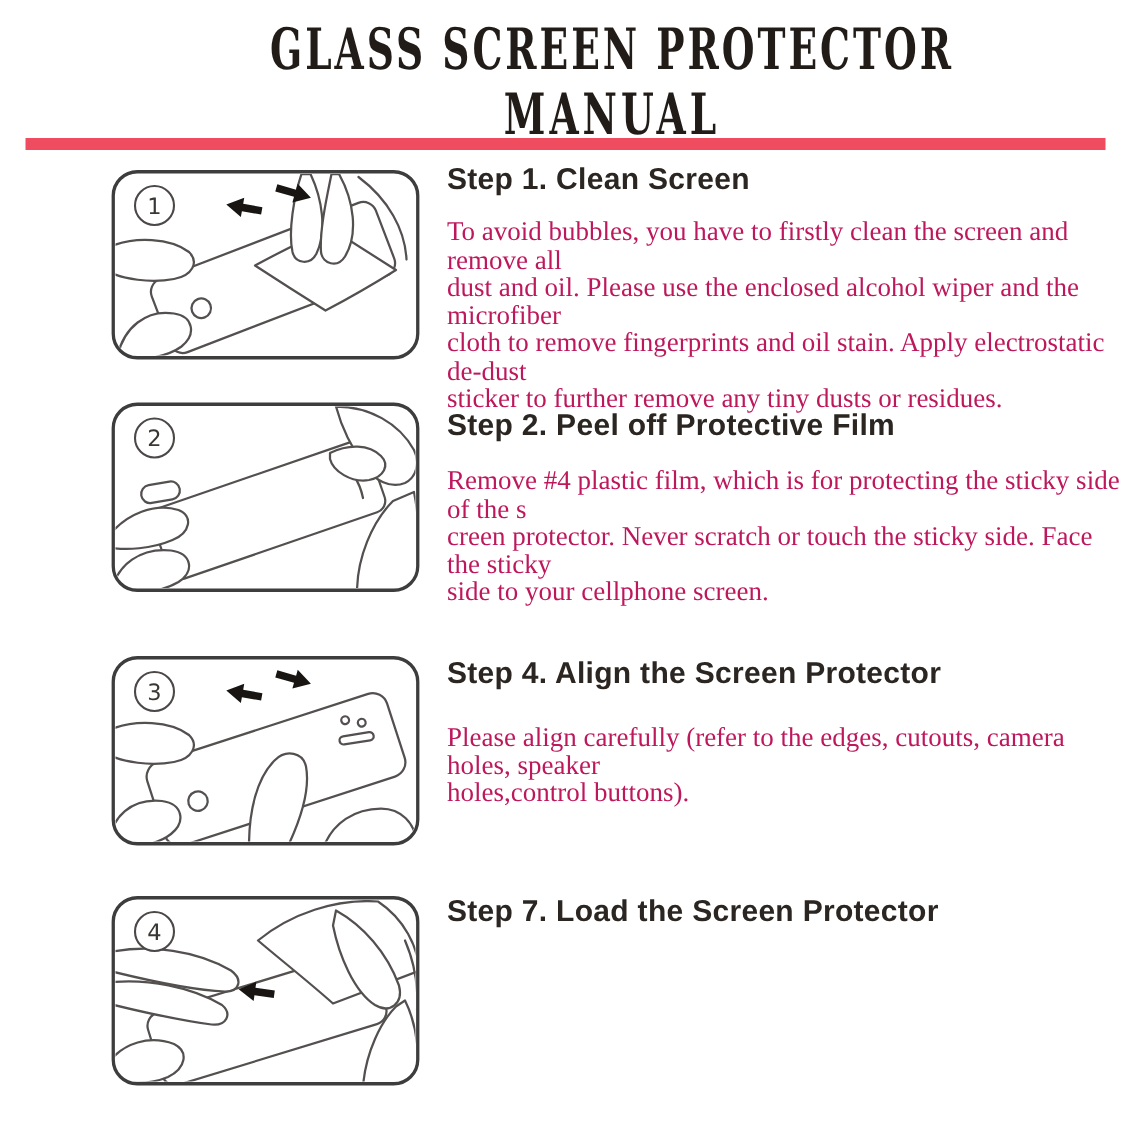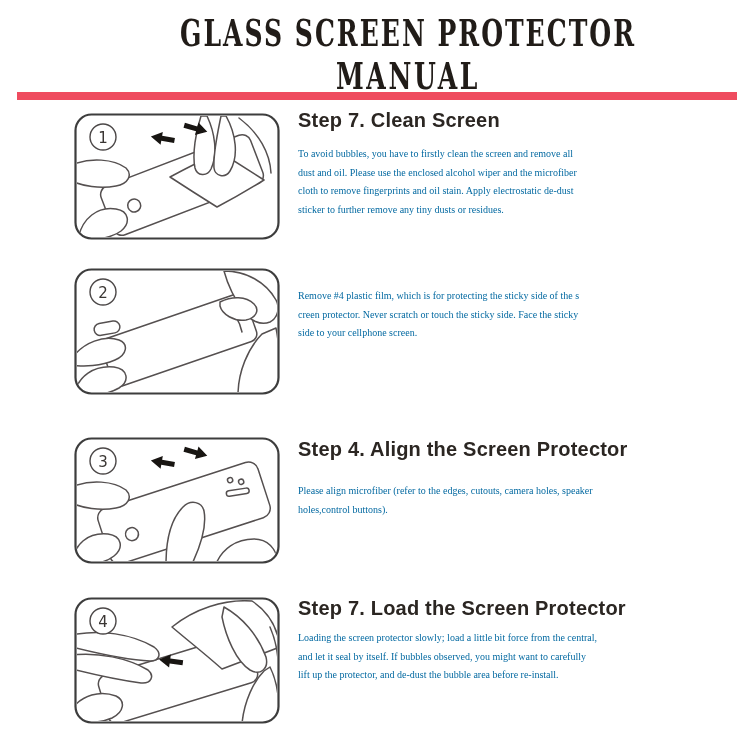--- a/index.html
+++ b/index.html
@@ -38,21 +38,21 @@
   .s4 .illus { top:1px; }
 
   .content { position:absolute; left:298px; top:0; width:452px; }
   .heading {
     margin:0; font-family:"Liberation Sans", sans-serif;
     font-size:20px; line-height:24px; font-weight:bold;
     color:#2b2622; letter-spacing:0.2px;
   }
   .bodytext {
     margin:0; font-family:"Liberation Serif", serif;
-    font-size:10px; line-height:18.5px; color:#0369a1;
+    font-size:18px; line-height:18.5px; color:#be185d;
     white-space:pre-line;
   }
   .s1 .bodytext { margin-top:13px; }
   .s2 .bodytext { margin-top:15px; }
   .s3 .bodytext { margin-top:21px; }
   .s4 .bodytext { margin-top:9px; }
 
   
   svg { display:block; width:206px; height:127px; }
   .frame { fill:none; stroke:#3d3d3d; stroke-width:2.2; }
@@ -101,21 +101,21 @@
         </g>
       </g>
       <rect class="frame" x="1.5" y="1.5" width="203" height="124" rx="16"></rect>
       <g>
         <circle class="numc" cx="29" cy="24" r="13"></circle>
         <text class="numt" x="29" y="29.5">1</text>
       </g>
     </svg>
   </div>
   <div class="content">
-    <h2 class="heading">Step 7. Clean Screen</h2>
+    <h2 class="heading">Step 1. Clean Screen</h2>
     <p class="bodytext">To avoid bubbles, you have to firstly clean the screen and remove all
 dust and oil. Please use the enclosed alcohol wiper and the microfiber
 cloth to remove fingerprints and oil stain. Apply electrostatic de-dust
 sticker to further remove any tiny dusts or residues.</p>
   </div>
 </section>
 
 <section class="step s2">
   <div class="illus">
     <svg viewBox="0 0 206 127">
@@ -143,20 +143,21 @@
         </g>
       </g>
       <rect class="frame" x="1.5" y="1.5" width="203" height="124" rx="16"></rect>
       <g>
         <circle class="numc" cx="29" cy="24" r="13"></circle>
         <text class="numt" x="29" y="29.5">2</text>
       </g>
     </svg>
   </div>
   <div class="content">
+    <h2 class="heading">Step 2. Peel off Protective Film</h2>
     <p class="bodytext">Remove #4 plastic film, which is for protecting the sticky side of the s
 creen protector. Never scratch or touch the sticky side. Face the sticky
 side to your cellphone screen.</p>
   </div>
 </section>
 
 <section class="step s3">
   <div class="illus">
     <svg viewBox="0 0 206 127">
       <defs>
@@ -187,21 +188,21 @@
       </g>
       <rect class="frame" x="1.5" y="1.5" width="203" height="124" rx="16"></rect>
       <g>
         <circle class="numc" cx="29" cy="24" r="13"></circle>
         <text class="numt" x="29" y="29.5">3</text>
       </g>
     </svg>
   </div>
   <div class="content">
     <h2 class="heading">Step 4. Align the Screen Protector</h2>
-    <p class="bodytext">Please align microfiber (refer to the edges, cutouts, camera holes, speaker
+    <p class="bodytext">Please align carefully (refer to the edges, cutouts, camera holes, speaker
 holes,control buttons).</p>
   </div>
 </section>
 
 <section class="step s4">
   <div class="illus">
     <svg viewBox="0 0 206 127">
       <defs>
           <clipPath id="c4">
             <rect x="3" y="3" width="200" height="121" rx="14"></rect>
@@ -226,17 +227,14 @@
       </g>
       <rect class="frame" x="1.5" y="1.5" width="203" height="124" rx="16"></rect>
       <g>
         <circle class="numc" cx="29" cy="24" r="13"></circle>
         <text class="numt" x="29" y="29.5">4</text>
       </g>
     </svg>
   </div>
   <div class="content">
     <h2 class="heading">Step 7. Load the Screen Protector</h2>
-    <p class="bodytext">Loading the screen protector slowly; load a little bit force from the central,
-and let it seal by itself. If bubbles observed, you might want to carefully
-lift up the protector, and de-dust the bubble area before re-install.</p>
   </div>
 </section>
 
 </body></html>

